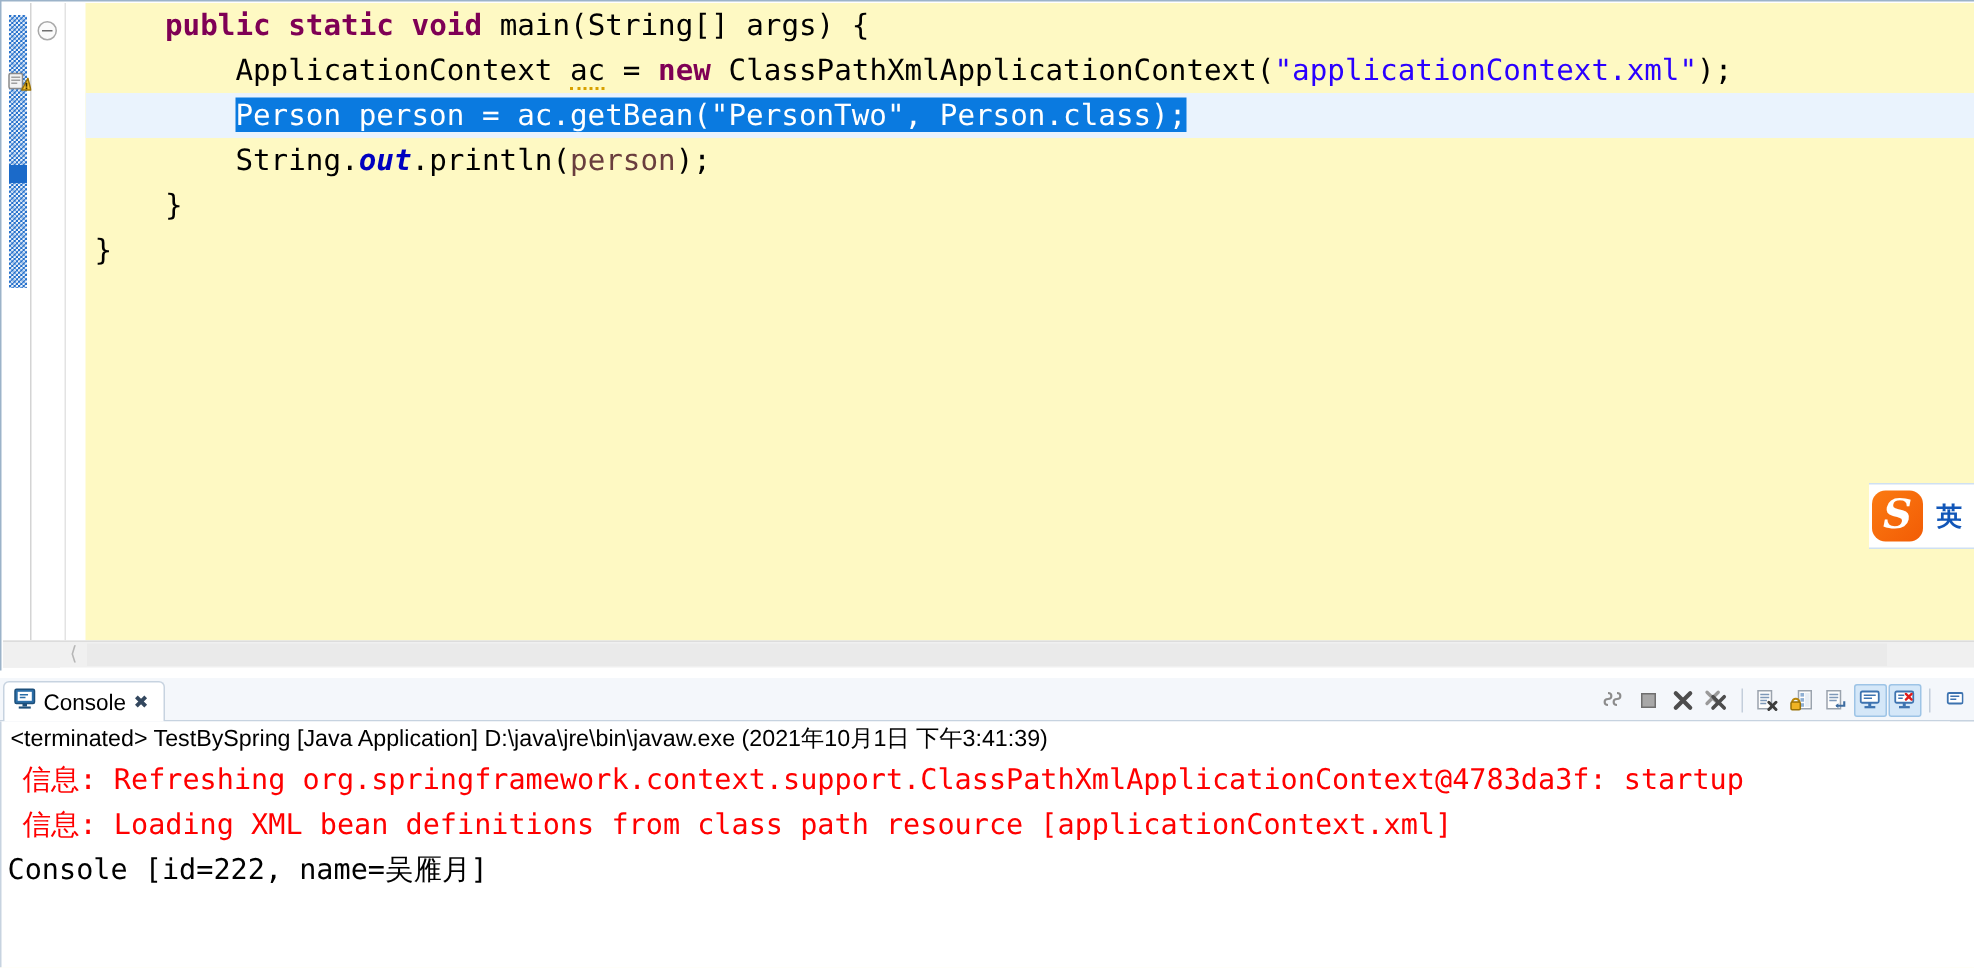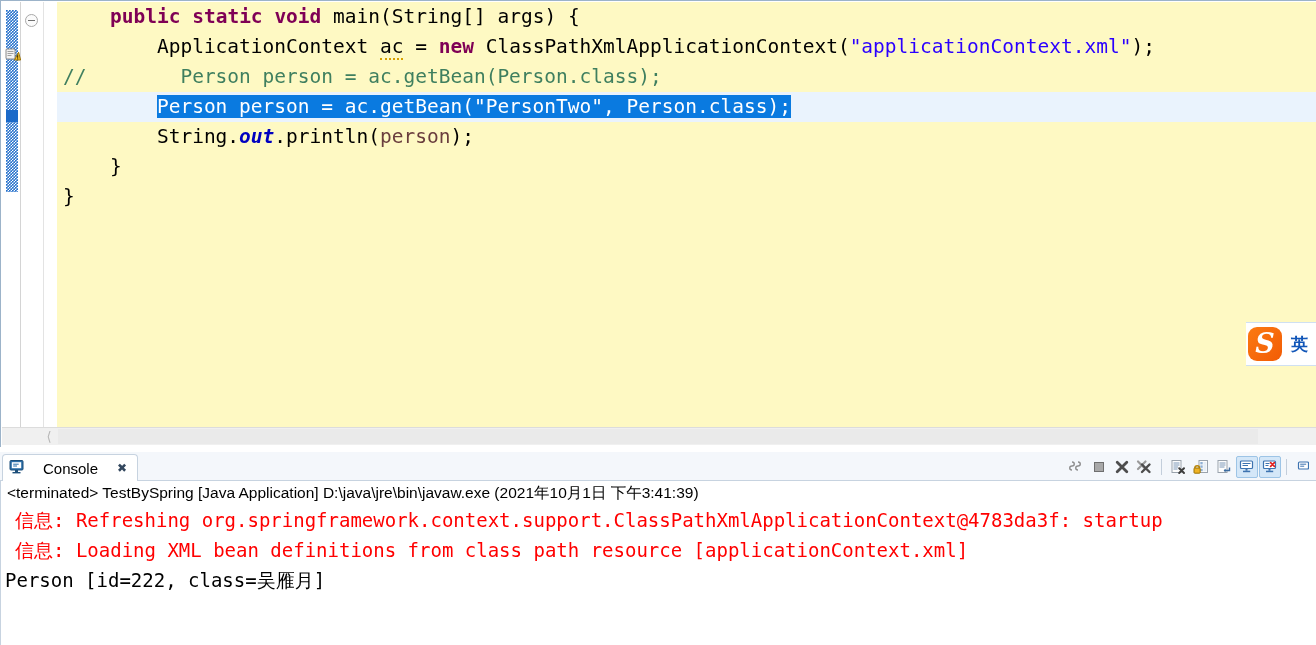--- a/index.html
+++ b/index.html
@@ -249,21 +249,21 @@
     left: 2px;
     top: 2px;
     height: 27px;
     padding: 0 10px 0 6px;
     background: #ffffff;
     border: 1px solid #c7d3e0;
     border-bottom: none;
     border-radius: 4px 4px 0 0;
     display: flex;
     align-items: center;
-    gap: 19px;
+    gap: 5px;
     box-sizing: border-box;
   }
   .console-tab-label {
     font-size: 15px;
     color: #000000;
     font-family: "Liberation Sans", sans-serif;
   }
   .tab-close {
     font-size: 12px;
     color: #33475e;
@@ -355,21 +355,20 @@
         </span>
       </div>
 
       <div class="fold-col">
         <span class="fold-marker"></span>
       </div>
 
       <div class="code-area">
         <div class="code-line"><span class="plain">    </span><span class="kw">public</span><span class="plain"> </span><span class="kw">static</span><span class="plain"> </span><span class="kw">void</span><span class="plain"> main(String[] args) {</span></div>
         <div class="code-line"><span class="plain">        ApplicationContext </span><span class="spell">ac</span><span class="plain"> = </span><span class="kw">new</span><span class="plain"> ClassPathXmlApplicationContext(</span><span class="str">"applicationContext.xml"</span><span class="plain">);</span></div>
-        <div class="code-line"><span class="cmt">//        Person person = ac.getBean(Person.class);</span></div>
         <div class="code-line current"><span class="plain">        </span><span class="sel">Person person = ac.getBean("PersonTwo", Person.class);</span></div>
         <div class="code-line"><span class="plain">        String.</span><span class="field">out</span><span class="plain">.println(</span><span class="param">person</span><span class="plain">);</span></div>
         <div class="code-line"><span class="plain">    }</span></div>
         <div class="code-line"><span class="plain">}</span></div>
       </div>
 
       <div class="editor-corner"></div>
       <div class="editor-hscroll">
         <span class="hscroll-left-arrow">⟨</span>
         <div class="hscroll-thumb"></div>
@@ -490,18 +489,18 @@
           </svg>
         </span>
 
       </div>
     </div>
 
     <div class="console-body">
       <div class="console-head-line">&lt;terminated&gt; TestBySpring [Java Application] D:\java\jre\bin\javaw.exe (2021年10月1日 下午3:41:39)</div>
       <div class="console-line c-red">信息: Refreshing org.springframework.context.support.ClassPathXmlApplicationContext@4783da3f: startup</div>
       <div class="console-line c-red">信息: Loading XML bean definitions from class path resource [applicationContext.xml]</div>
-      <div class="console-line c-black">Person [id=222, class=吴雁月]</div>
+      <div class="console-line c-black">Console [id=222, name=吴雁月]</div>
     </div>
 
   </div>
 
 </div>
 
 </body></html>

